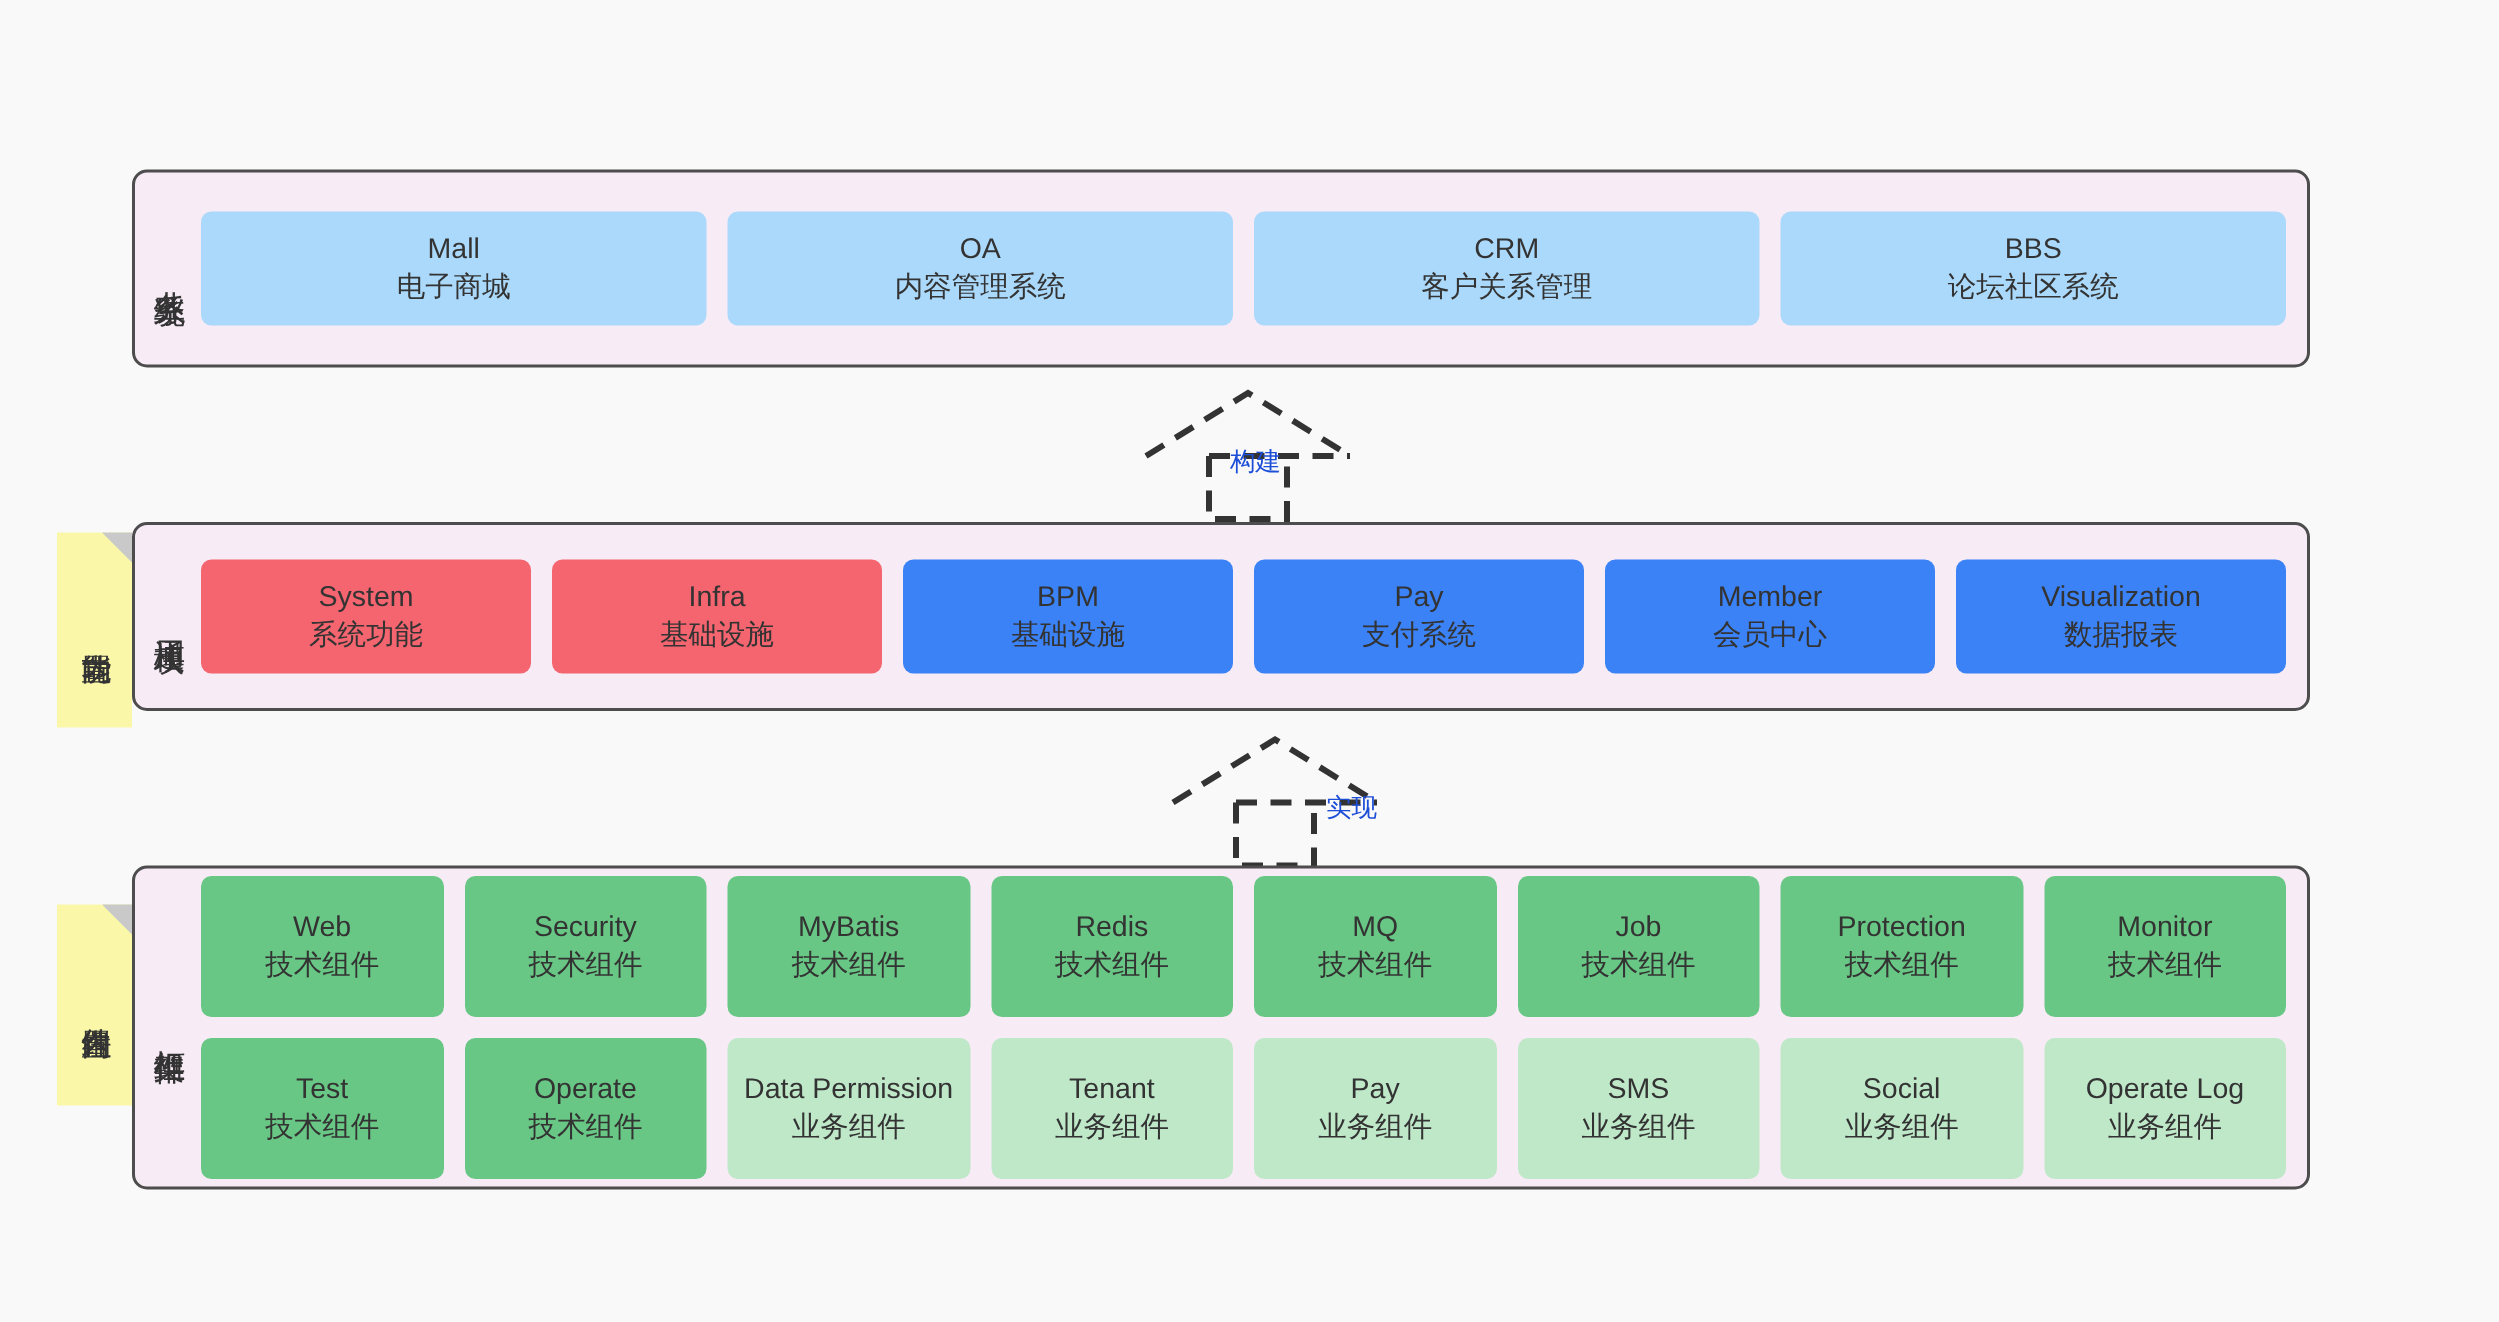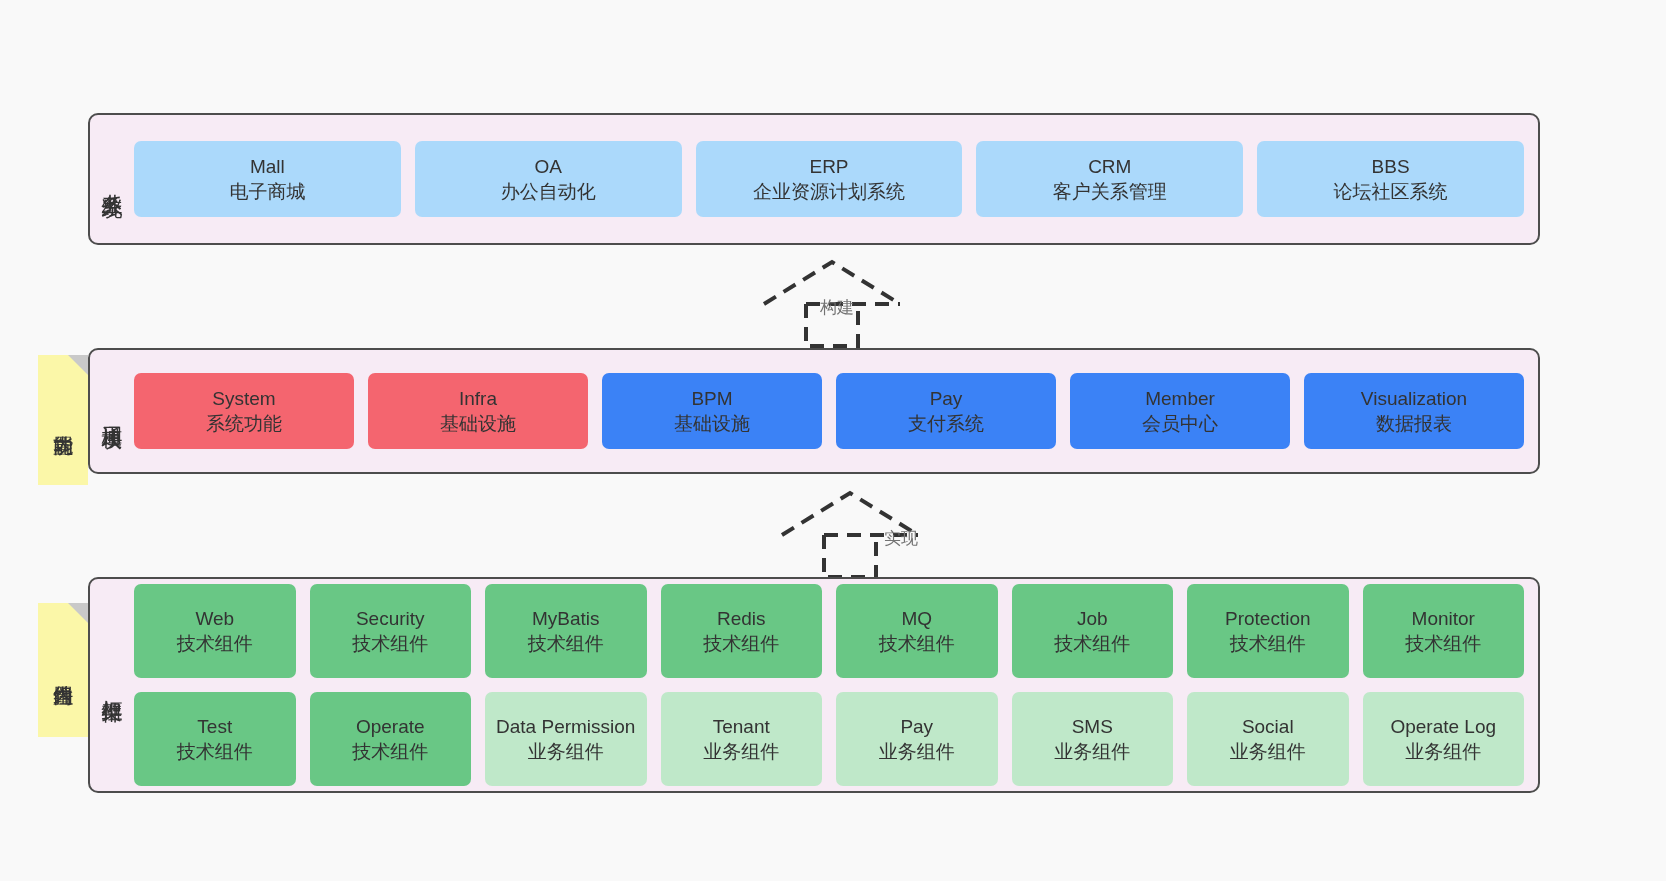--- a/index.html
+++ b/index.html
@@ -129,21 +129,21 @@
   #sticky-builtin-component { left: 38px; top: 603px; height: 134px; }
 
   
   .arrow {
     position: absolute;
     z-index: 0;
   }
   .arrow .arrow-label {
     position: absolute;
     font-size: 17px;
-    color: #737373;
+    color: #1d4ed8;
     background: transparent;
     white-space: nowrap;
     user-select: none;
   }
   #arrow-build { left: 742px; top: 256px; width: 180px; height: 92px; }
   #arrow-build .arrow-label { left: 78px; top: 40px; }
   #arrow-implement { left: 760px; top: 487px; width: 180px; height: 92px; }
   #arrow-implement .arrow-label { left: 76px; top: 40px; margin-left: 48px; }
 </style>
 </head>
@@ -152,25 +152,21 @@
 <div class="layer" id="layer-business">
   <div class="layer-title">业务系统</div>
   <div class="layer-body">
     <div class="row">
       <div class="card blue">
         <span class="en">Mall</span>
         <span class="cn">电子商城</span>
       </div>
       <div class="card blue">
         <span class="en">OA</span>
-        <span class="cn">办公自动化</span>
-      </div>
-      <div class="card blue">
-        <span class="en">ERP</span>
-        <span class="cn">企业资源计划系统</span>
+        <span class="cn">内容管理系统</span>
       </div>
       <div class="card blue">
         <span class="en">CRM</span>
         <span class="cn">客户关系管理</span>
       </div>
       <div class="card blue">
         <span class="en">BBS</span>
         <span class="cn">论坛社区系统</span>
       </div>
     </div>

